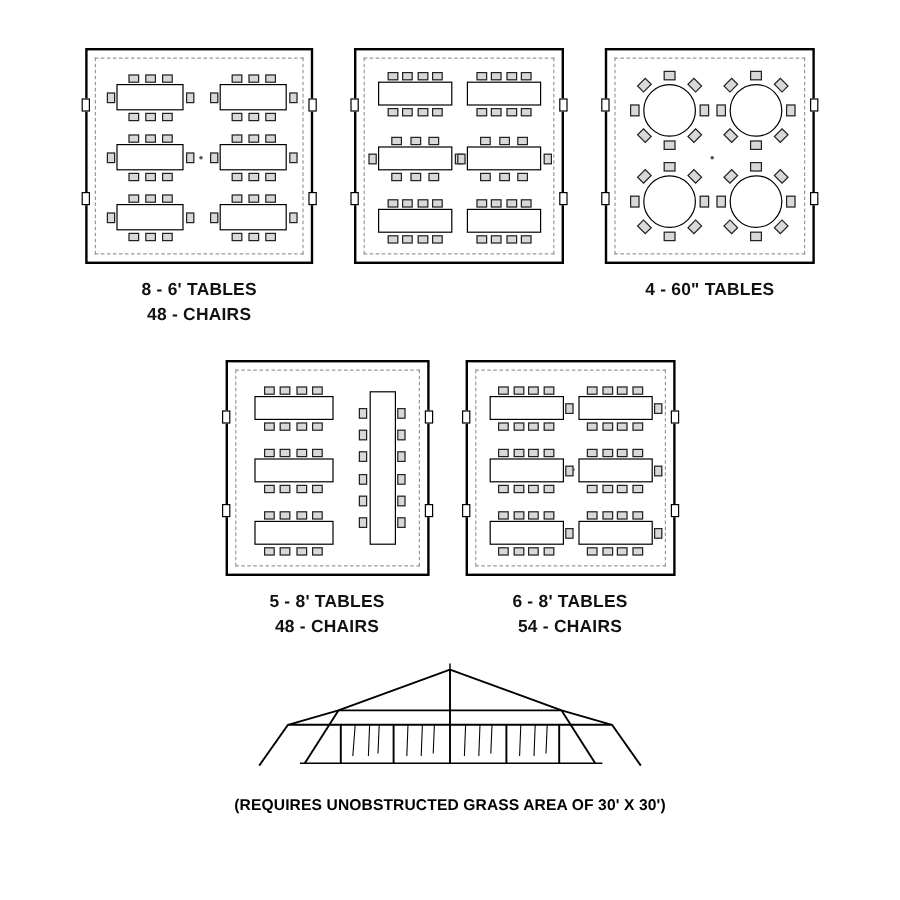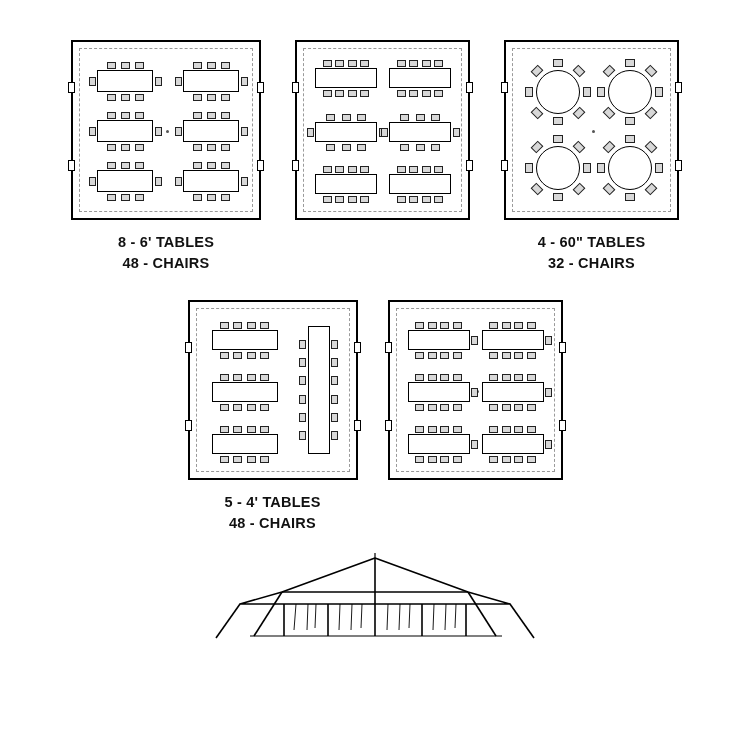--- a/index.html
+++ b/index.html
@@ -302,21 +302,20 @@
           <div class="chair" style="left: 139.506px; top: 101.494px; width: 10px; height: 8px; transform: rotate(45deg);"></div>
           <div class="chair" style="left: 148px; top: 122px; width: 10px; height: 8px; transform: rotate(90deg);"></div>
           <div class="chair" style="left: 139.506px; top: 142.506px; width: 10px; height: 8px; transform: rotate(135deg);"></div>
           <div class="chair" style="left: 119px; top: 151px; width: 10px; height: 8px; transform: rotate(180deg);"></div>
           <div class="chair" style="left: 98.4939px; top: 142.506px; width: 10px; height: 8px; transform: rotate(225deg);"></div>
           <div class="chair" style="left: 90px; top: 122px; width: 10px; height: 8px; transform: rotate(270deg);"></div>
           <div class="chair" style="left: 98.4939px; top: 101.494px; width: 10px; height: 8px; transform: rotate(315deg);"></div>
         </div>
       <div class="caption">
         <div>4 - 60" TABLES</div>
-        <div>32 - CHAIRS</div>
       </div>
     </div>
 
   </div>
 
   <div class="row row-2">
 
     <div class="cell">
       <div class="plan" id="plan4" style="width:170px;height:180px;">
         <div class="inner"></div>
@@ -360,21 +359,21 @@
           <div class="chair" style="left: 109.5px; top: 110.929px; width: 7px; height: 9px;"></div>
           <div class="chair" style="left: 109.5px; top: 129.214px; width: 7px; height: 9px;"></div>
           <div class="chair" style="left: 141.5px; top: 37.7857px; width: 7px; height: 9px;"></div>
           <div class="chair" style="left: 141.5px; top: 56.0714px; width: 7px; height: 9px;"></div>
           <div class="chair" style="left: 141.5px; top: 74.3571px; width: 7px; height: 9px;"></div>
           <div class="chair" style="left: 141.5px; top: 92.6429px; width: 7px; height: 9px;"></div>
           <div class="chair" style="left: 141.5px; top: 110.929px; width: 7px; height: 9px;"></div>
           <div class="chair" style="left: 141.5px; top: 129.214px; width: 7px; height: 9px;"></div>
         </div>
       <div class="caption">
-        <div>5 - 4' TABLES</div>
+        <div>5 - 8' TABLES</div>
         <div>48 - CHAIRS</div>
       </div>
     </div>
 
     <div class="cell">
       <div class="plan" id="plan5" style="width:175px;height:180px;">
         <div class="inner"></div>
         <div class="pole" style="left:86px;top:88px;"></div>
         <div class="nub" style="left:-5px;top:40px;"></div>
         <div class="nub" style="left:-5px;top:118px;"></div>
@@ -434,20 +433,24 @@
           <div class="chair" style="left: 99.9px; top: 123.5px; width: 9px; height: 7px;"></div>
           <div class="chair" style="left: 112.3px; top: 123.5px; width: 9px; height: 7px;"></div>
           <div class="chair" style="left: 124.7px; top: 123.5px; width: 9px; height: 7px;"></div>
           <div class="chair" style="left: 137.1px; top: 123.5px; width: 9px; height: 7px;"></div>
           <div class="chair" style="left: 99.9px; top: 153.5px; width: 9px; height: 7px;"></div>
           <div class="chair" style="left: 112.3px; top: 153.5px; width: 9px; height: 7px;"></div>
           <div class="chair" style="left: 124.7px; top: 153.5px; width: 9px; height: 7px;"></div>
           <div class="chair" style="left: 137.1px; top: 153.5px; width: 9px; height: 7px;"></div>
           <div class="chair" style="left: 155.5px; top: 137.5px; width: 7px; height: 9px;"></div>
         </div>
+      <div class="caption">
+        <div>6 - 8' TABLES</div>
+        <div>54 - CHAIRS</div>
+      </div>
     </div>
 
   </div>
 
   <div class="canopy-wrap">
     <svg width="330" height="105" viewBox="0 0 330 105">
       <g fill="none" stroke="#000" stroke-width="1.6" stroke-linejoin="round">
 
         <path d="M165 6 L258 40 L300 52 L30 52 L72 40 Z"></path>
 
@@ -468,15 +471,16 @@
         <path d="M256 52 L256 84"></path>
 
         <path d="M86 52 L84 78 M98 52 L97 78 M106 52 L105 76" stroke-width="0.9"></path>
         <path d="M130 52 L129 78 M142 52 L141 78 M152 52 L151 76" stroke-width="0.9"></path>
         <path d="M178 52 L177 78 M190 52 L189 78 M200 52 L199 76" stroke-width="0.9"></path>
         <path d="M224 52 L223 78 M236 52 L235 78 M246 52 L245 76" stroke-width="0.9"></path>
 
         <path d="M165 6 L165 1" stroke-width="1.2"></path>
       </g>
     </svg>
+    <div class="canopy-sub">(REQUIRES UNOBSTRUCTED GRASS AREA OF 30' X 30')</div>
   </div>
 
 </div>
 
 </body></html>

